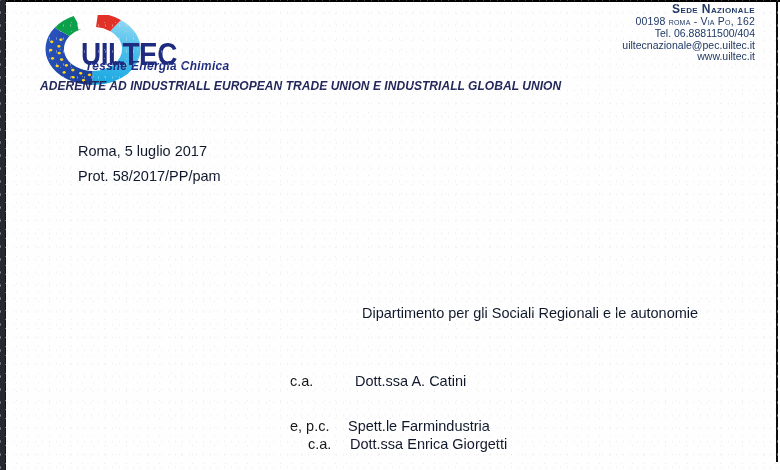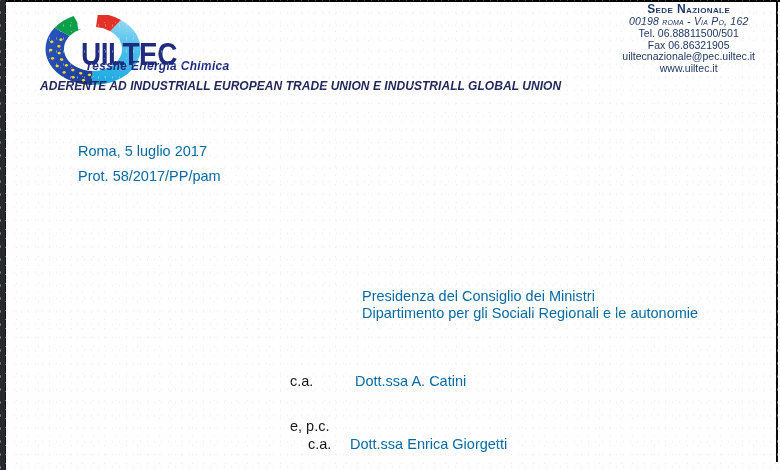--- a/index.html
+++ b/index.html
@@ -37,28 +37,28 @@
     color:#1e2b7e;white-space:nowrap;
   }
   .affiliation{
     position:absolute;left:40px;top:79px;
     font-size:12px;font-weight:700;font-style:italic;letter-spacing:0.05px;
     color:#23275a;white-space:nowrap;
   }
 
   
   .contact{
-    position:absolute;top:3px;right:25px;text-align:center;
+    position:absolute;top:3px;right:25px;text-align:right;
     color:#1f3864;font-size:10.5px;line-height:11.8px;white-space:nowrap;
   }
   .contact .title{font-size:12px;font-weight:700;font-variant:small-caps;letter-spacing:0.4px;line-height:13px;}
-  .contact .addr{font-variant:small-caps;letter-spacing:0.2px;font-style:italic;}
+  .contact .addr{font-variant:small-caps;letter-spacing:0.2px;}
 
   
-  .bodyline{position:absolute;color:#0369a1;font-size:14.5px;white-space:nowrap;}
+  .bodyline{position:absolute;color:#0f172a;font-size:14.5px;white-space:nowrap;}
   .lbl{position:absolute;color:#161616;font-size:14.5px;white-space:nowrap;text-align:right;}
 </style>
 </head>
 <body>
 
 <div class="page">
 
   <div class="top-edge"></div>
 
   <div class="logo-wrap">
@@ -106,34 +106,33 @@
     </svg>
     <div class="brand">UILTEC</div>
     <div class="tagline">Tessile Energia Chimica</div>
   </div>
 
   <div class="affiliation">ADERENTE AD INDUSTRIALL EUROPEAN TRADE UNION E INDUSTRIALL GLOBAL UNION</div>
 
   <div class="contact">
     <div class="title">Sede Nazionale</div>
     <div class="addr">00198 roma - Via Po, 162</div>
-    <div>Tel. 06.88811500/501</div>
-    <div>Fax 06.86321905</div>
+    <div>Tel. 06.88811500/404</div>
     <div>uiltecnazionale@pec.uiltec.it</div>
     <div>www.uiltec.it</div>
   </div>
 
   <div class="bodyline" style="left:78px;top:143px">Roma, 5 luglio 2017</div>
   <div class="bodyline" style="left:78px;top:168px">Prot. 58/2017/PP/pam</div>
 
-  <div class="bodyline" style="left:362px;top:288px">Presidenza del Consiglio dei Ministri</div>
   <div class="bodyline" style="left:362px;top:305px">Dipartimento per gli Sociali Regionali e le autonomie</div>
 
   <span class="lbl" style="left:290px;top:373px">c.a.</span>
   <div class="bodyline" style="left:355px;top:373px">Dott.ssa A. Catini</div>
 
   <span class="lbl" style="left:290px;top:418px">e, p.c.</span>
+  <div class="bodyline" style="left:348px;top:418px">Spett.le Farmindustria</div>
   <span class="lbl" style="left:308px;top:436px">c.a.</span>
   <div class="bodyline" style="left:350px;top:436px">Dott.ssa Enrica Giorgetti</div>
 
   <div class="left-bar"></div>
   <div class="right-bar"></div>
 </div>
 
 </body></html>

